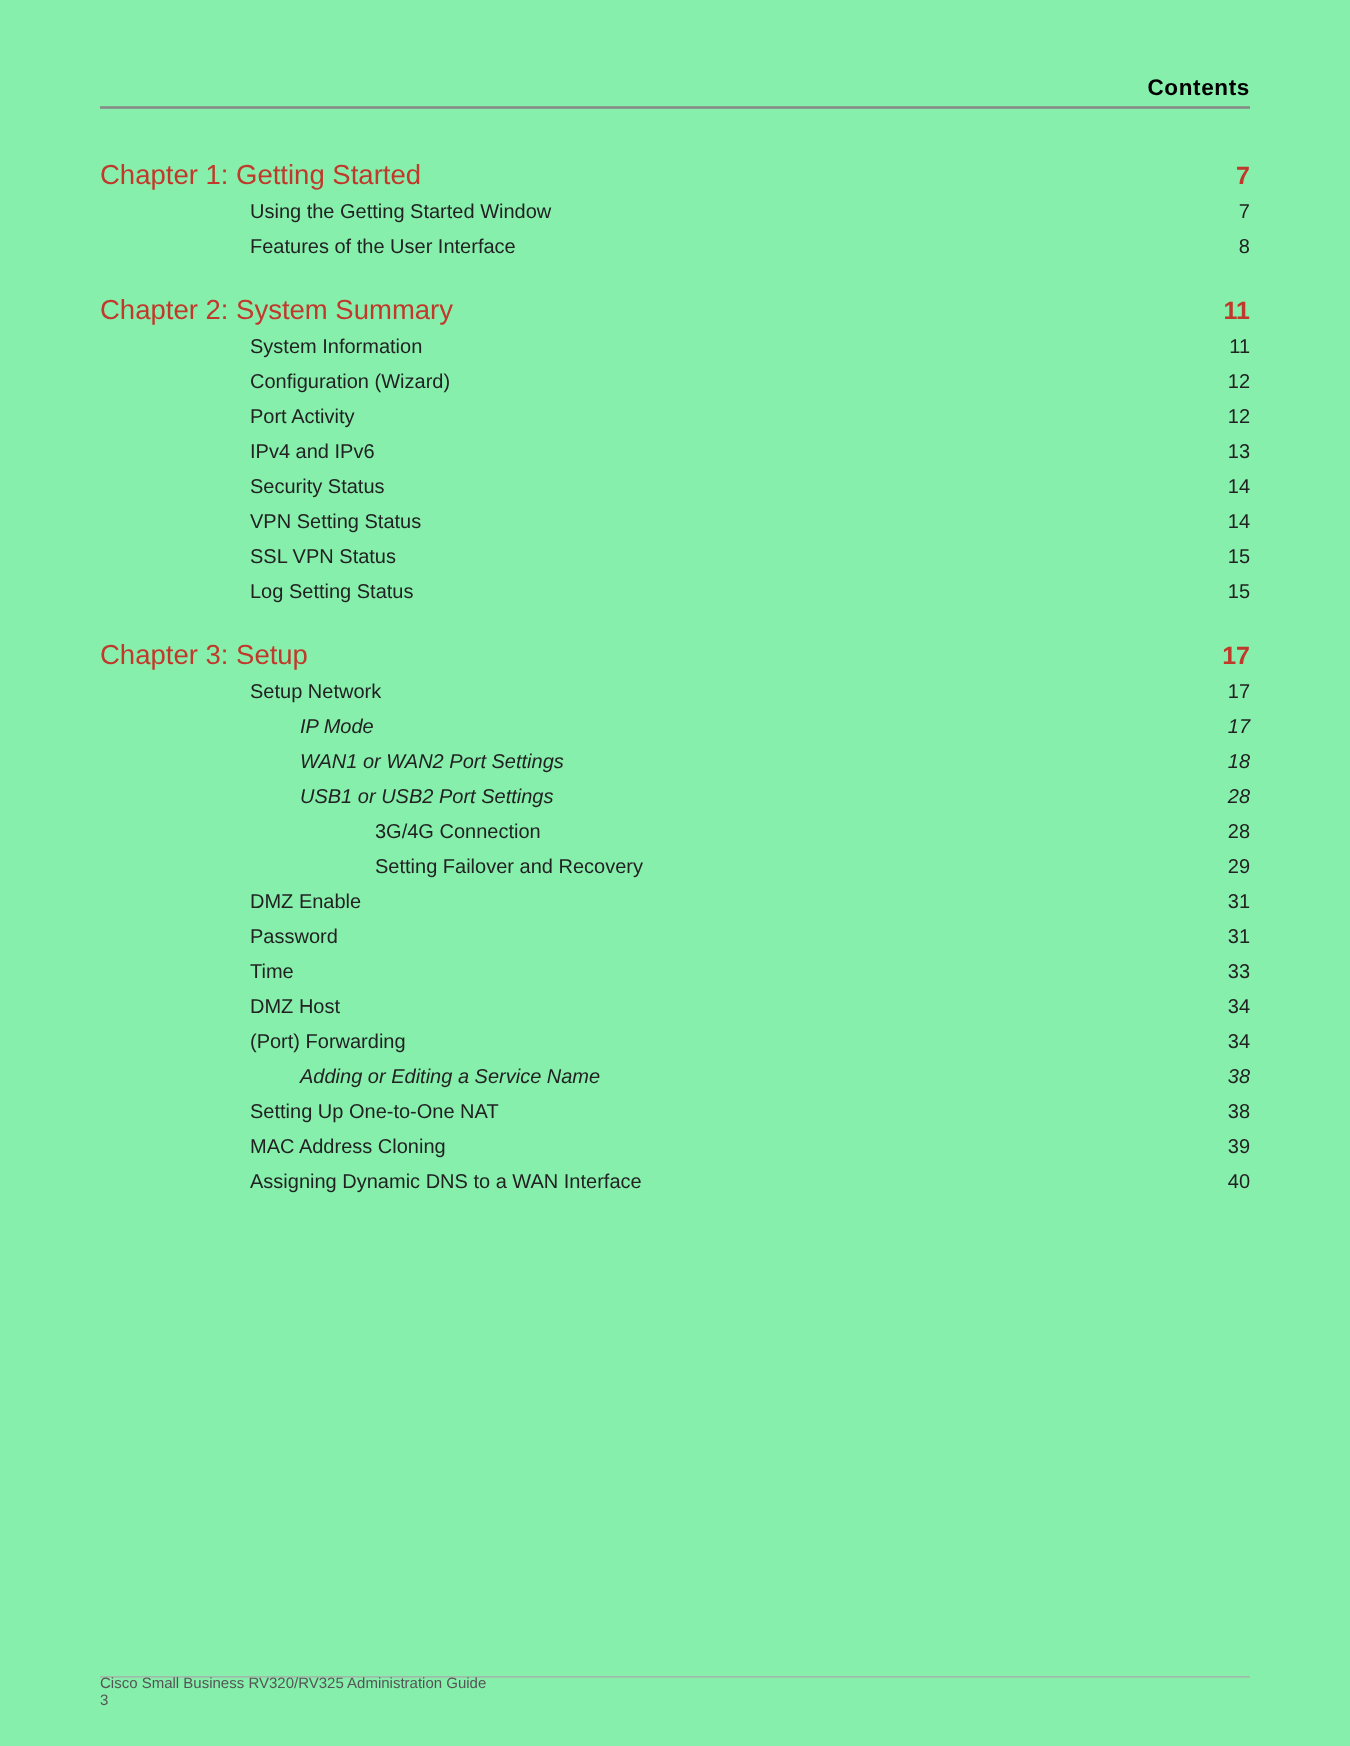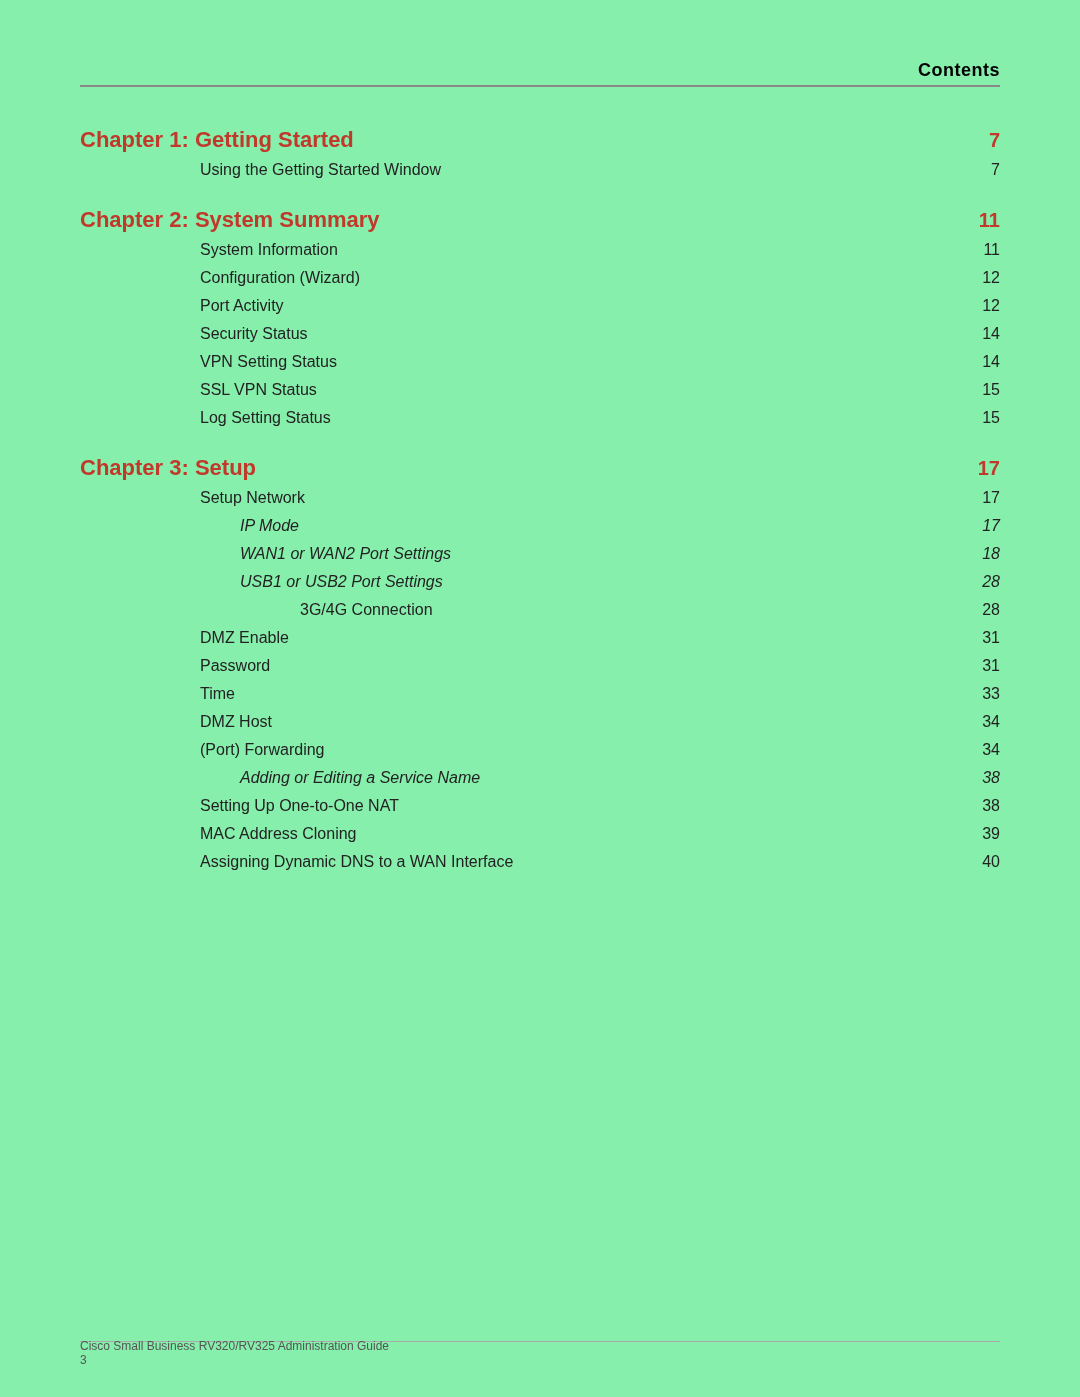--- a/index.html
+++ b/index.html
@@ -40,21 +40,21 @@
 
     .chapter-title-row {
       display: flex;
       justify-content: space-between;
       align-items: baseline;
       margin-bottom: 8px;
     }
 
     .chapter-title-text {
       font-size: 22px;
-      font-weight: bold;
+      font-weight: normal;
       color: #c0392b;
     }
 
     .chapter-page-num {
       font-size: 20px;
       font-weight: bold;
       color: #c0392b;
       min-width: 40px;
       text-align: right;
     }
@@ -137,39 +137,47 @@
   <div id="toc-content">
       <div class="chapter-section-group">
         <div class="chapter-title-row">
           <span class="chapter-title-text">Chapter 1: Getting Started</span>
           <span class="chapter-page-num">7</span>
         </div>
         <div class="toc-entry toc-entry-l1">
           <span class="toc-label">Using the Getting Started Window</span>
           <span class="toc-page">7</span>
         </div>
+        <div class="toc-entry toc-entry-l1">
+          <span class="toc-label">Features of the User Interface</span>
+          <span class="toc-page">8</span>
+        </div>
       </div>
       <div class="chapter-section-group">
         <div class="chapter-title-row">
           <span class="chapter-title-text">Chapter 2: System Summary</span>
           <span class="chapter-page-num">11</span>
         </div>
         <div class="toc-entry toc-entry-l1">
           <span class="toc-label">System Information</span>
           <span class="toc-page">11</span>
         </div>
         <div class="toc-entry toc-entry-l1">
           <span class="toc-label">Configuration (Wizard)</span>
           <span class="toc-page">12</span>
         </div>
         <div class="toc-entry toc-entry-l1">
           <span class="toc-label">Port Activity</span>
           <span class="toc-page">12</span>
         </div>
         <div class="toc-entry toc-entry-l1">
+          <span class="toc-label">IPv4 and IPv6</span>
+          <span class="toc-page">13</span>
+        </div>
+        <div class="toc-entry toc-entry-l1">
           <span class="toc-label">Security Status</span>
           <span class="toc-page">14</span>
         </div>
         <div class="toc-entry toc-entry-l1">
           <span class="toc-label">VPN Setting Status</span>
           <span class="toc-page">14</span>
         </div>
         <div class="toc-entry toc-entry-l1">
           <span class="toc-label">SSL VPN Status</span>
           <span class="toc-page">15</span>
@@ -196,20 +204,24 @@
           <span class="toc-label">WAN1 or WAN2 Port Settings</span>
           <span class="toc-page">18</span>
         </div>
         <div class="toc-entry toc-entry-l2">
           <span class="toc-label">USB1 or USB2 Port Settings</span>
           <span class="toc-page">28</span>
         </div>
         <div class="toc-entry toc-entry-l3">
           <span class="toc-label">3G/4G Connection</span>
           <span class="toc-page">28</span>
+        </div>
+        <div class="toc-entry toc-entry-l3">
+          <span class="toc-label">Setting Failover and Recovery</span>
+          <span class="toc-page">29</span>
         </div>
         <div class="toc-entry toc-entry-l1">
           <span class="toc-label">DMZ Enable</span>
           <span class="toc-page">31</span>
         </div>
         <div class="toc-entry toc-entry-l1">
           <span class="toc-label">Password</span>
           <span class="toc-page">31</span>
         </div>
         <div class="toc-entry toc-entry-l1">

